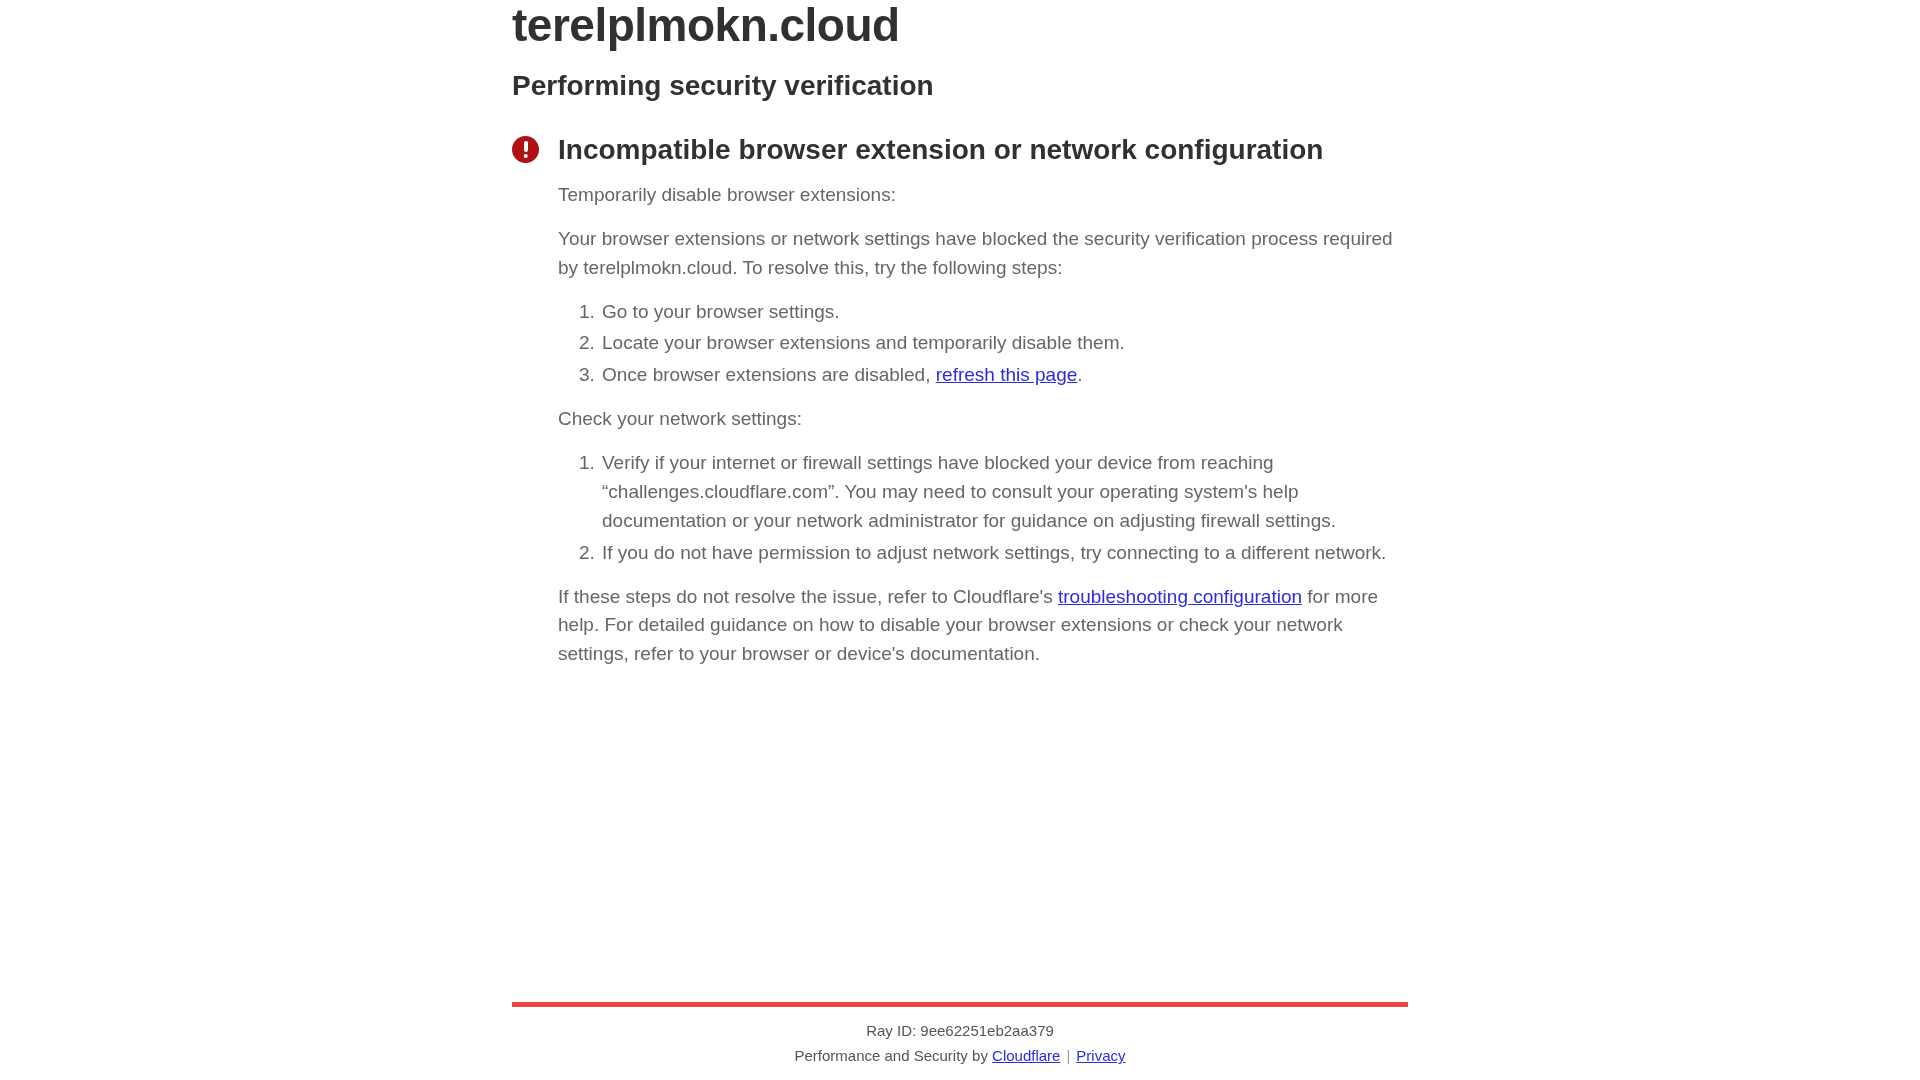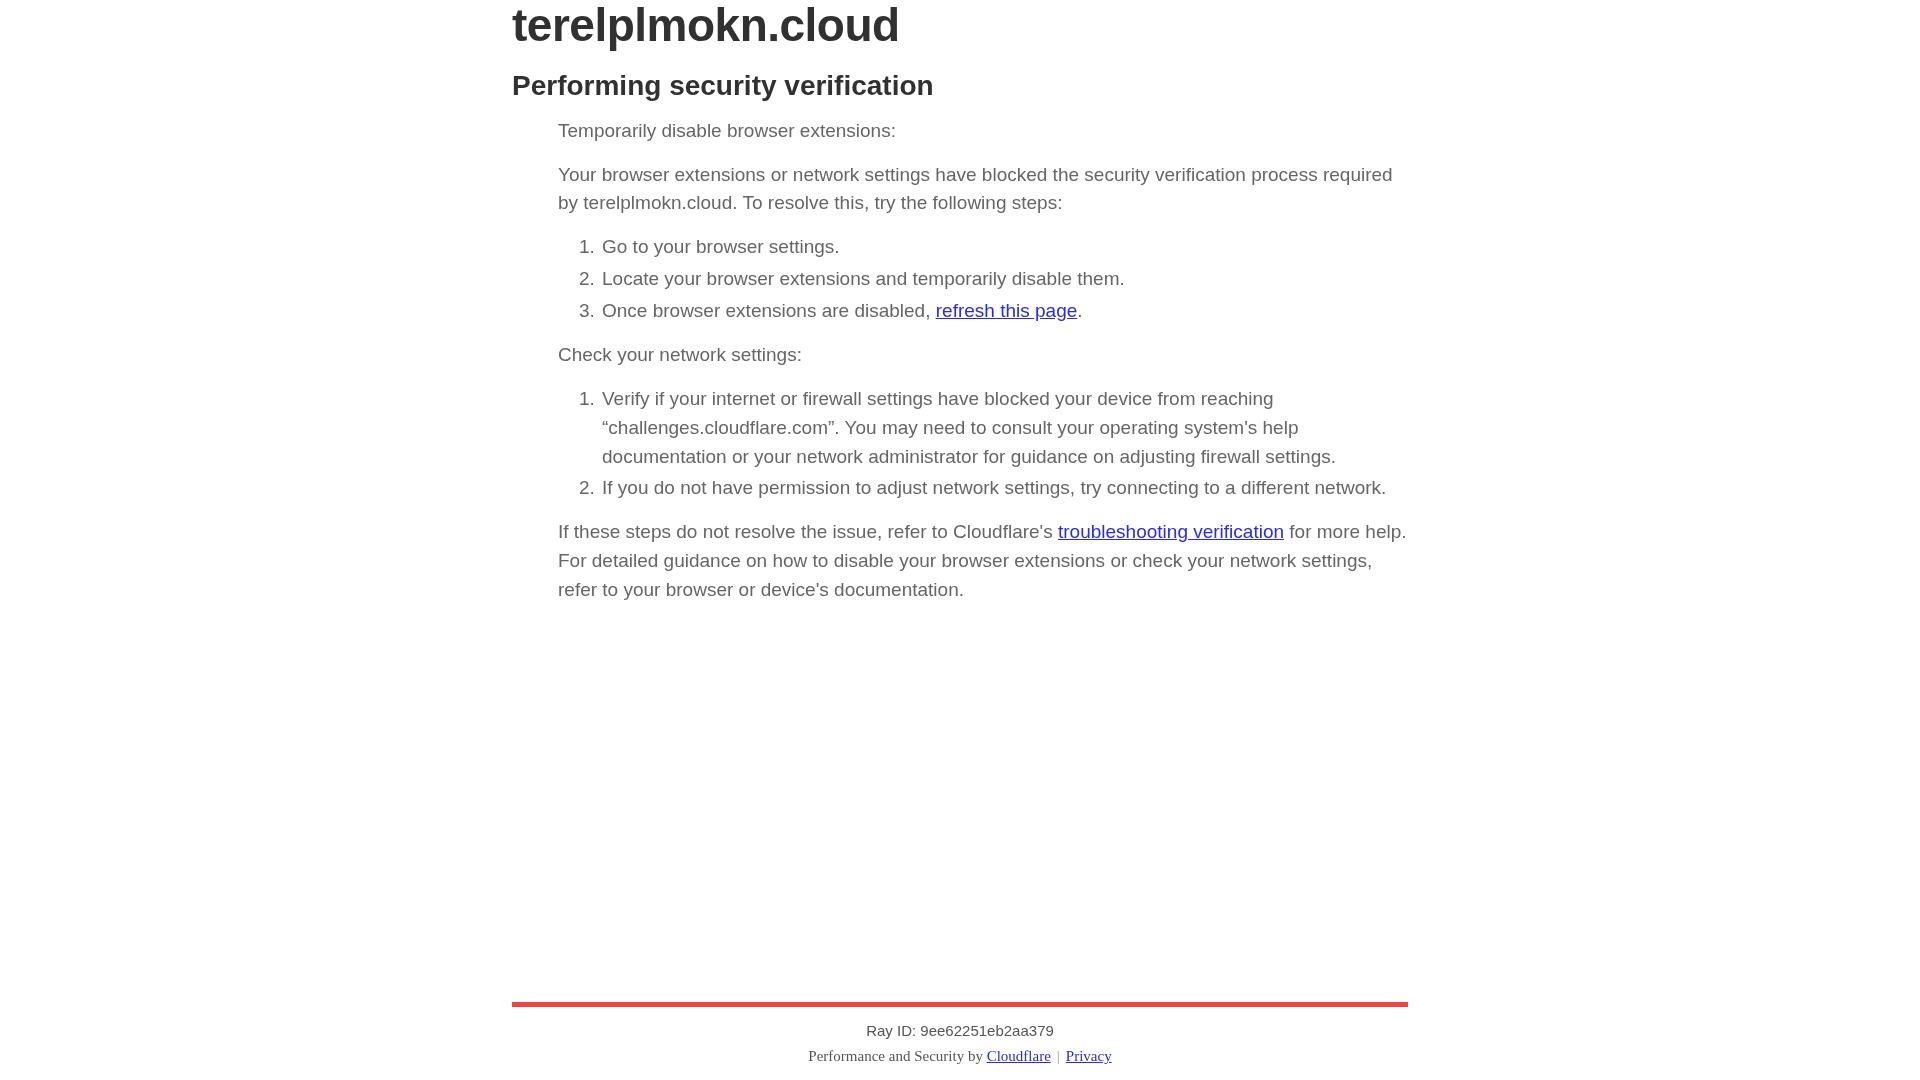--- a/index.html
+++ b/index.html
@@ -105,58 +105,62 @@
   .page-footer {
     margin-top: auto;
     border-top: 5px solid #ef4444;
     padding: 15px 0 14px;
     text-align: center;
     font-size: 15px;
     line-height: 1.25;
     color: #555555;
   }
   .footer-line { margin: 0 0 7px; }
-  .footer-line:last-child { margin-bottom: 0; font-family: Liberation Serif, serif; }
+  .footer-line:last-child { margin-bottom: 0; }
   .footer-separator {
     color: #999999;
     padding: 0 6px;
     text-decoration: none;
   }
 </style>
 </head>
 <body>
 
 <div class="container">
 
   <h1 class="site-title">terelplmokn.cloud</h1>
 
   <h2 class="page-subtitle">Performing security verification</h2>
 
 
+  <div class="section-header">
+    <div class="alert-icon"></div>
+    <h2 class="section-heading">Incompatible browser extension or network configuration</h2>
+  </div>
 
   <div class="section-body">
 
     <p>Temporarily disable browser extensions:</p>
 
     <p>Your browser extensions or network settings have blocked the security verification process required by terelplmokn.cloud. To resolve this, try the following steps:</p>
 
     <ol>
       <li>Go to your browser settings.</li>
       <li>Locate your browser extensions and temporarily disable them.</li>
       <li><span>Once browser extensions are disabled, </span><a href="#">refresh this page</a><span>.</span></li>
     </ol>
 
     <p>Check your network settings:</p>
 
     <ol>
       <li>Verify if your internet or firewall settings have blocked your device from reaching “challenges.cloudflare.com”. You may need to consult your operating system's help documentation or your network administrator for guidance on adjusting firewall settings.</li>
       <li>If you do not have permission to adjust network settings, try connecting to a different network.</li>
     </ol>
 
-    <p><span>If these steps do not resolve the issue, refer to Cloudflare's </span><a href="#">troubleshooting verification</a><span> for more help. For detailed guidance on how to disable your browser extensions or check your network settings, refer to your browser or device's documentation.</span></p>
+    <p><span>If these steps do not resolve the issue, refer to Cloudflare's </span><a href="#">troubleshooting configuration</a><span> for more help. For detailed guidance on how to disable your browser extensions or check your network settings, refer to your browser or device's documentation.</span></p>
 
   </div>
 
   <footer class="page-footer">
     <p class="footer-line"><span>Ray ID:</span>&nbsp;<span>9ee62251eb2aa379</span></p>
     <p class="footer-line"><span>Performance and Security by</span>&nbsp;<a href="#">Cloudflare</a><span class="footer-separator">|</span><a href="#">Privacy</a></p>
   </footer>
 
 </div>
 

